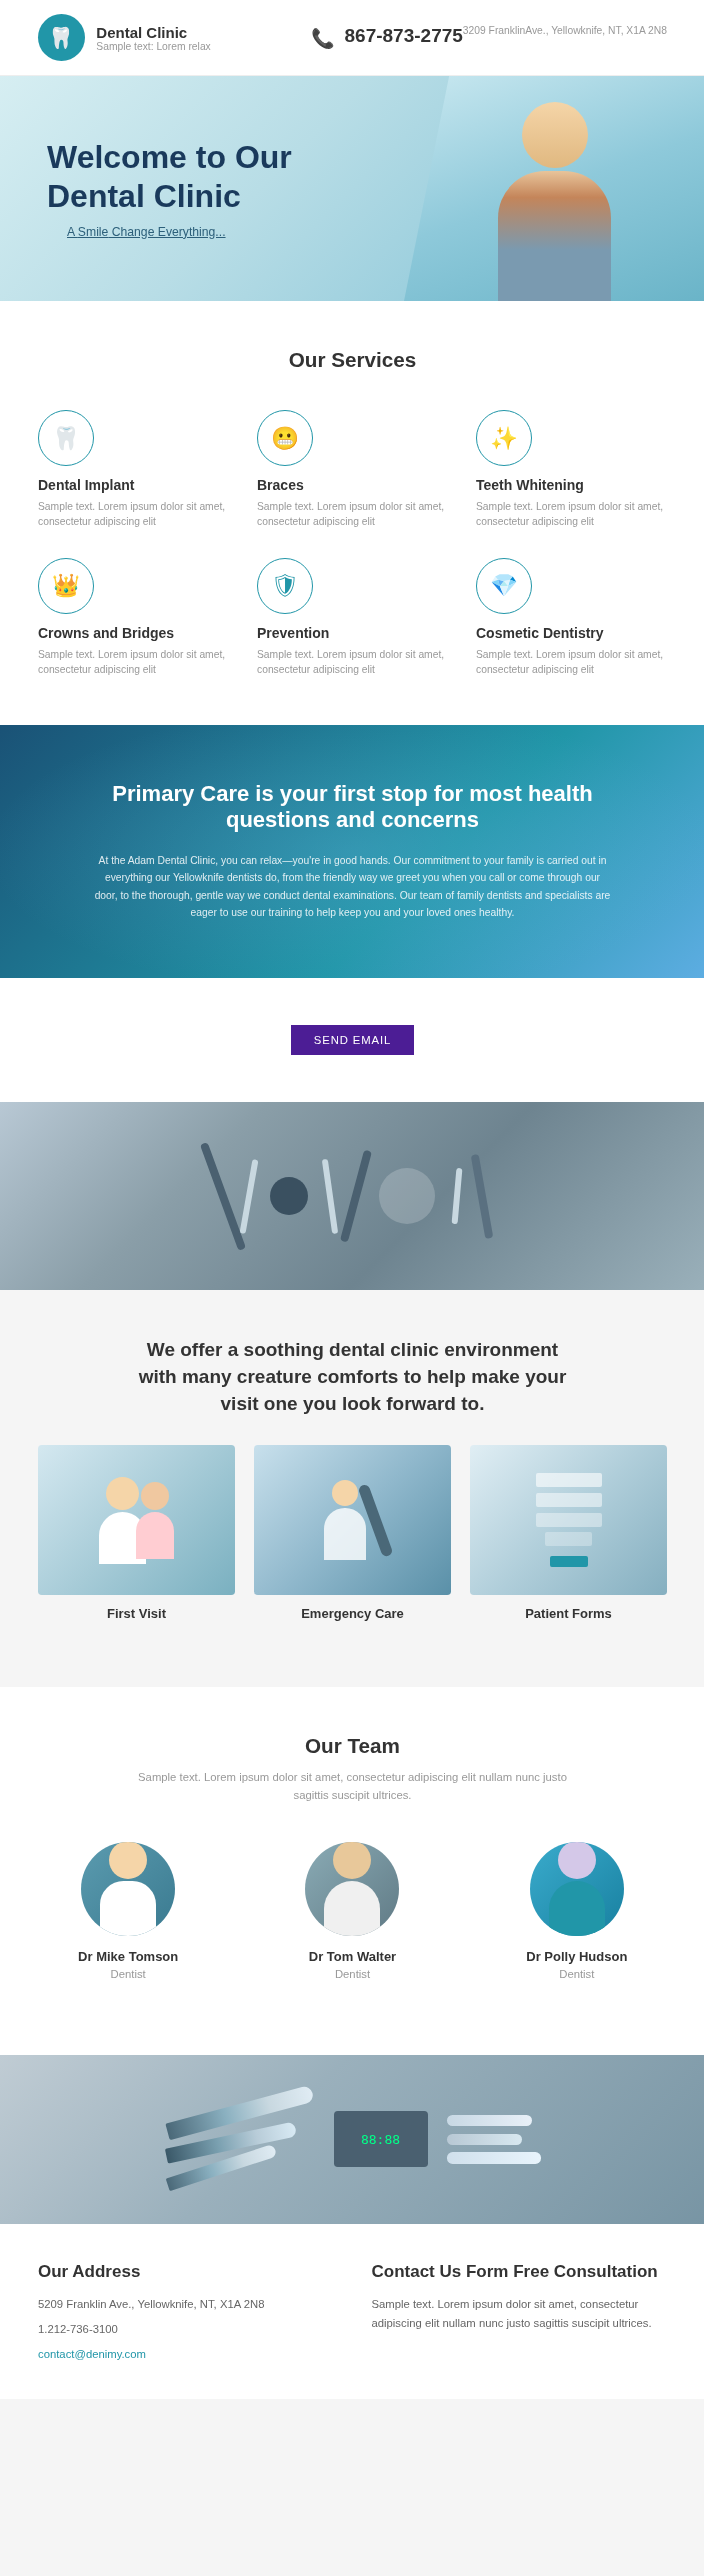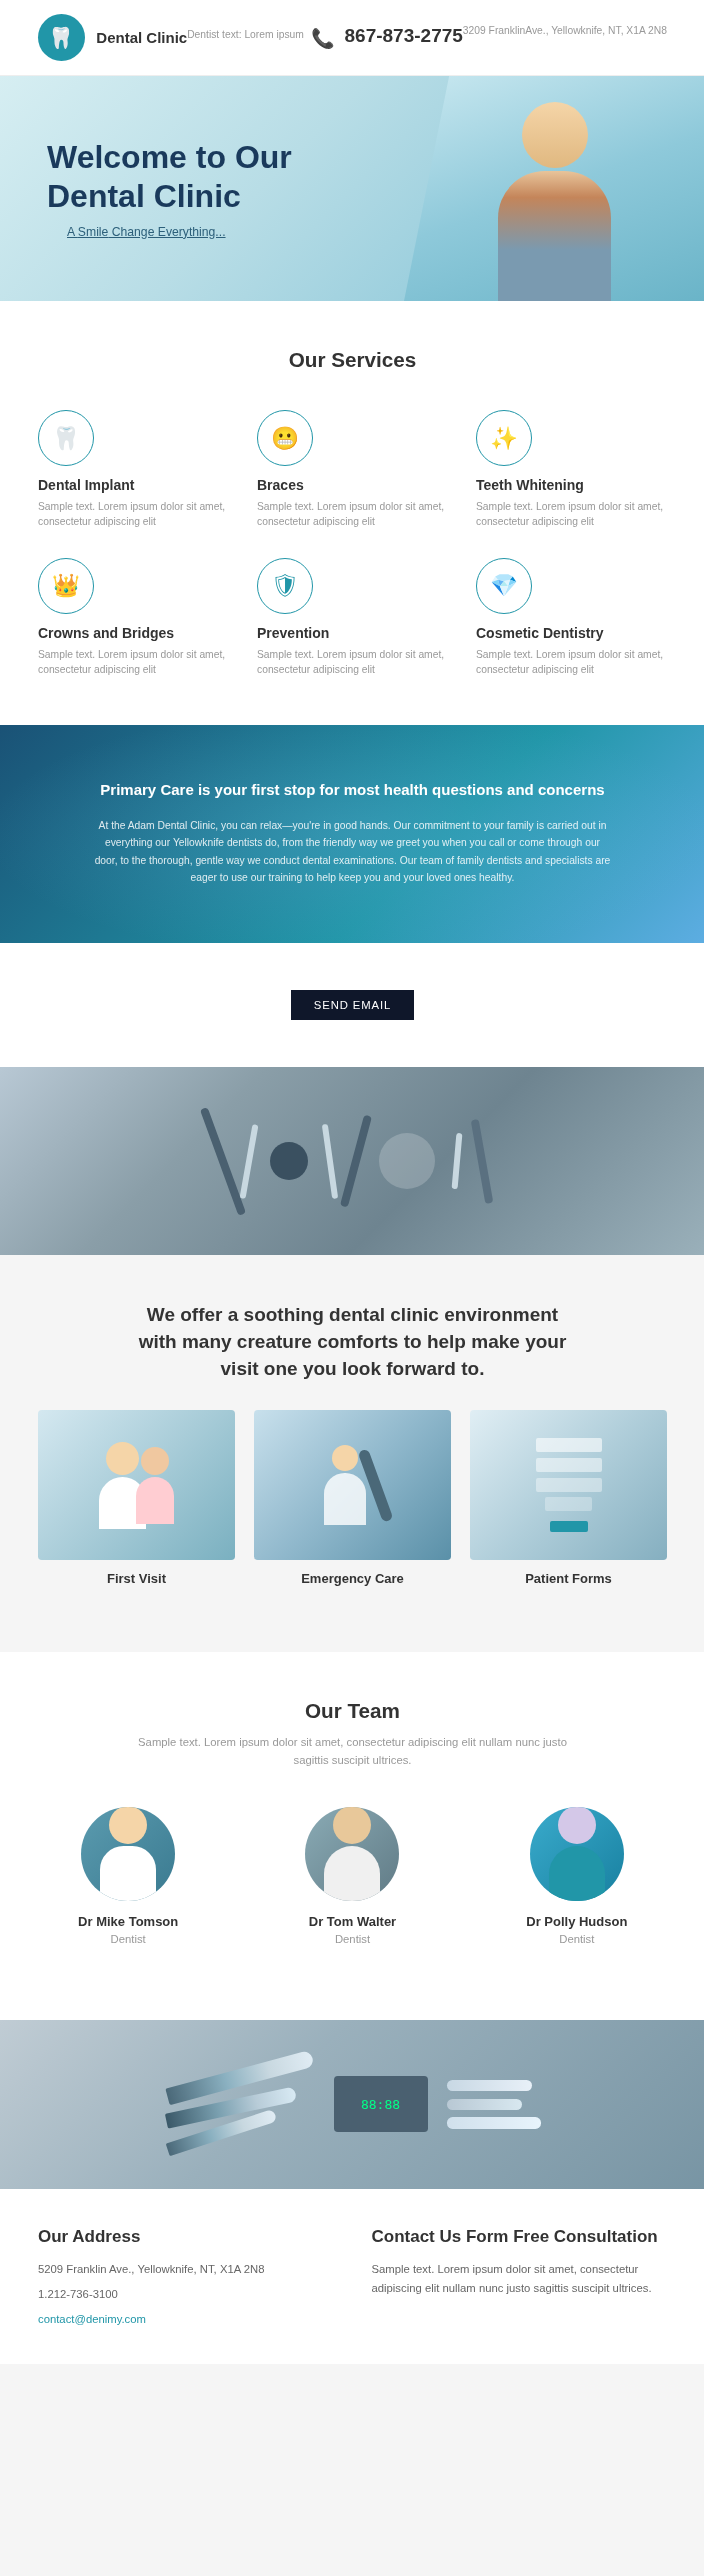--- a/index.html
+++ b/index.html
@@ -14,21 +14,21 @@
       padding: 14px 38px;
       border-bottom: 0.9px solid #eee;
     }
     .logo-area { display: flex; align-items: center; gap: 11.3px; }
     .logo-circle {
       width: 47px; height: 47px; border-radius: 50%;
       background: #2196a8;
       display: flex; align-items: center; justify-content: center;
       color: white; font-size: 20.7px;
     }
-    .logo-text-block { display: flex; flex-direction: row; }
+    .logo-text-block { display: flex; flex-direction: column; }
     .logo-title { font-size: 15px; font-weight: bold; color: #333; }
     .logo-subtitle { font-size: 10.3px; color: #999; }
     .contact-area { display: flex; align-items: flex-start; gap: 9.4px; }
     .phone-icon { color: #2196a8; font-size: 19px; margin-top: 1.9px; }
     .phone-block { display: flex; flex-direction: row; }
     .phone-number { font-size: 19px; font-weight: bold; color: #333; }
     .address-text { font-size: 10.3px; color: #999; text-align: right; }
 
     
     .hero {
@@ -71,28 +71,28 @@
       padding: 56px 75px;
       text-align: center;
       position: relative;
       overflow: hidden;
     }
     .primary-banner::before {
       content: '';
       position: absolute; top: -19px; left: -19px; right: -19px; bottom: -19px;
       background: radial-gradient(ellipse at center, rgba(100,180,220,0.3) 0%, transparent 70%);
     }
-    .primary-banner-title { font-size: 15px; font-weight: bold; color: #fff; margin-bottom: 19px; z-index: 1; position: relative; }
+    .primary-banner-title { font-size: 22px; font-weight: bold; color: #fff; margin-bottom: 19px; z-index: 1; position: relative; }
     .primary-banner-text { font-size: 10.3px; color: rgba(255,255,255,0.85); line-height: 1.7; z-index: 1; position: relative; max-width: 517px; margin: 0 auto; }
 
     
     .appointment-section { background: #fff; padding: 47px 38px; text-align: center; }
     .appointment-title { font-size: 20.7px; font-weight: bold; color: #333; margin-bottom: 19px; }
     .send-email-btn {
-      background: #0f172a; color: #fff;
+      background: #4c1d95; color: #fff;
       border: none; padding: 9.4px 22.5px;
       font-size: 11.3px; cursor: pointer;
       text-transform: uppercase; letter-spacing: 0.9px;
     }
 
     
     .full-width-image {
       width: 100%; height: 188px;
       background: linear-gradient(135deg, #b8c8d4 0%, #8a9ea8 30%, #6e8490 60%, #9ab0ba 100%);
       display: flex; align-items: center; justify-content: center;
@@ -186,21 +186,21 @@
     }
   </style>
 </head>
 <body>
 
 <div class="header">
   <div class="logo-area">
     <div class="logo-circle">🦷</div>
     <div class="logo-text-block">
       <span class="logo-title">Dental Clinic</span>
-      <span class="logo-subtitle">Dentist text: Lorem ipsum</span>
+      <span class="logo-subtitle">Sample text: Lorem relax</span>
     </div>
   </div>
   <div class="contact-area">
     <div class="phone-icon">📞</div>
     <div class="phone-block">
       <span class="phone-number">867-873-2775</span>
       <span class="address-text">3209 Franklin</span>
       <span class="address-text">Ave., Yellowknife, NT, X1A 2N8</span>
     </div>
   </div>

